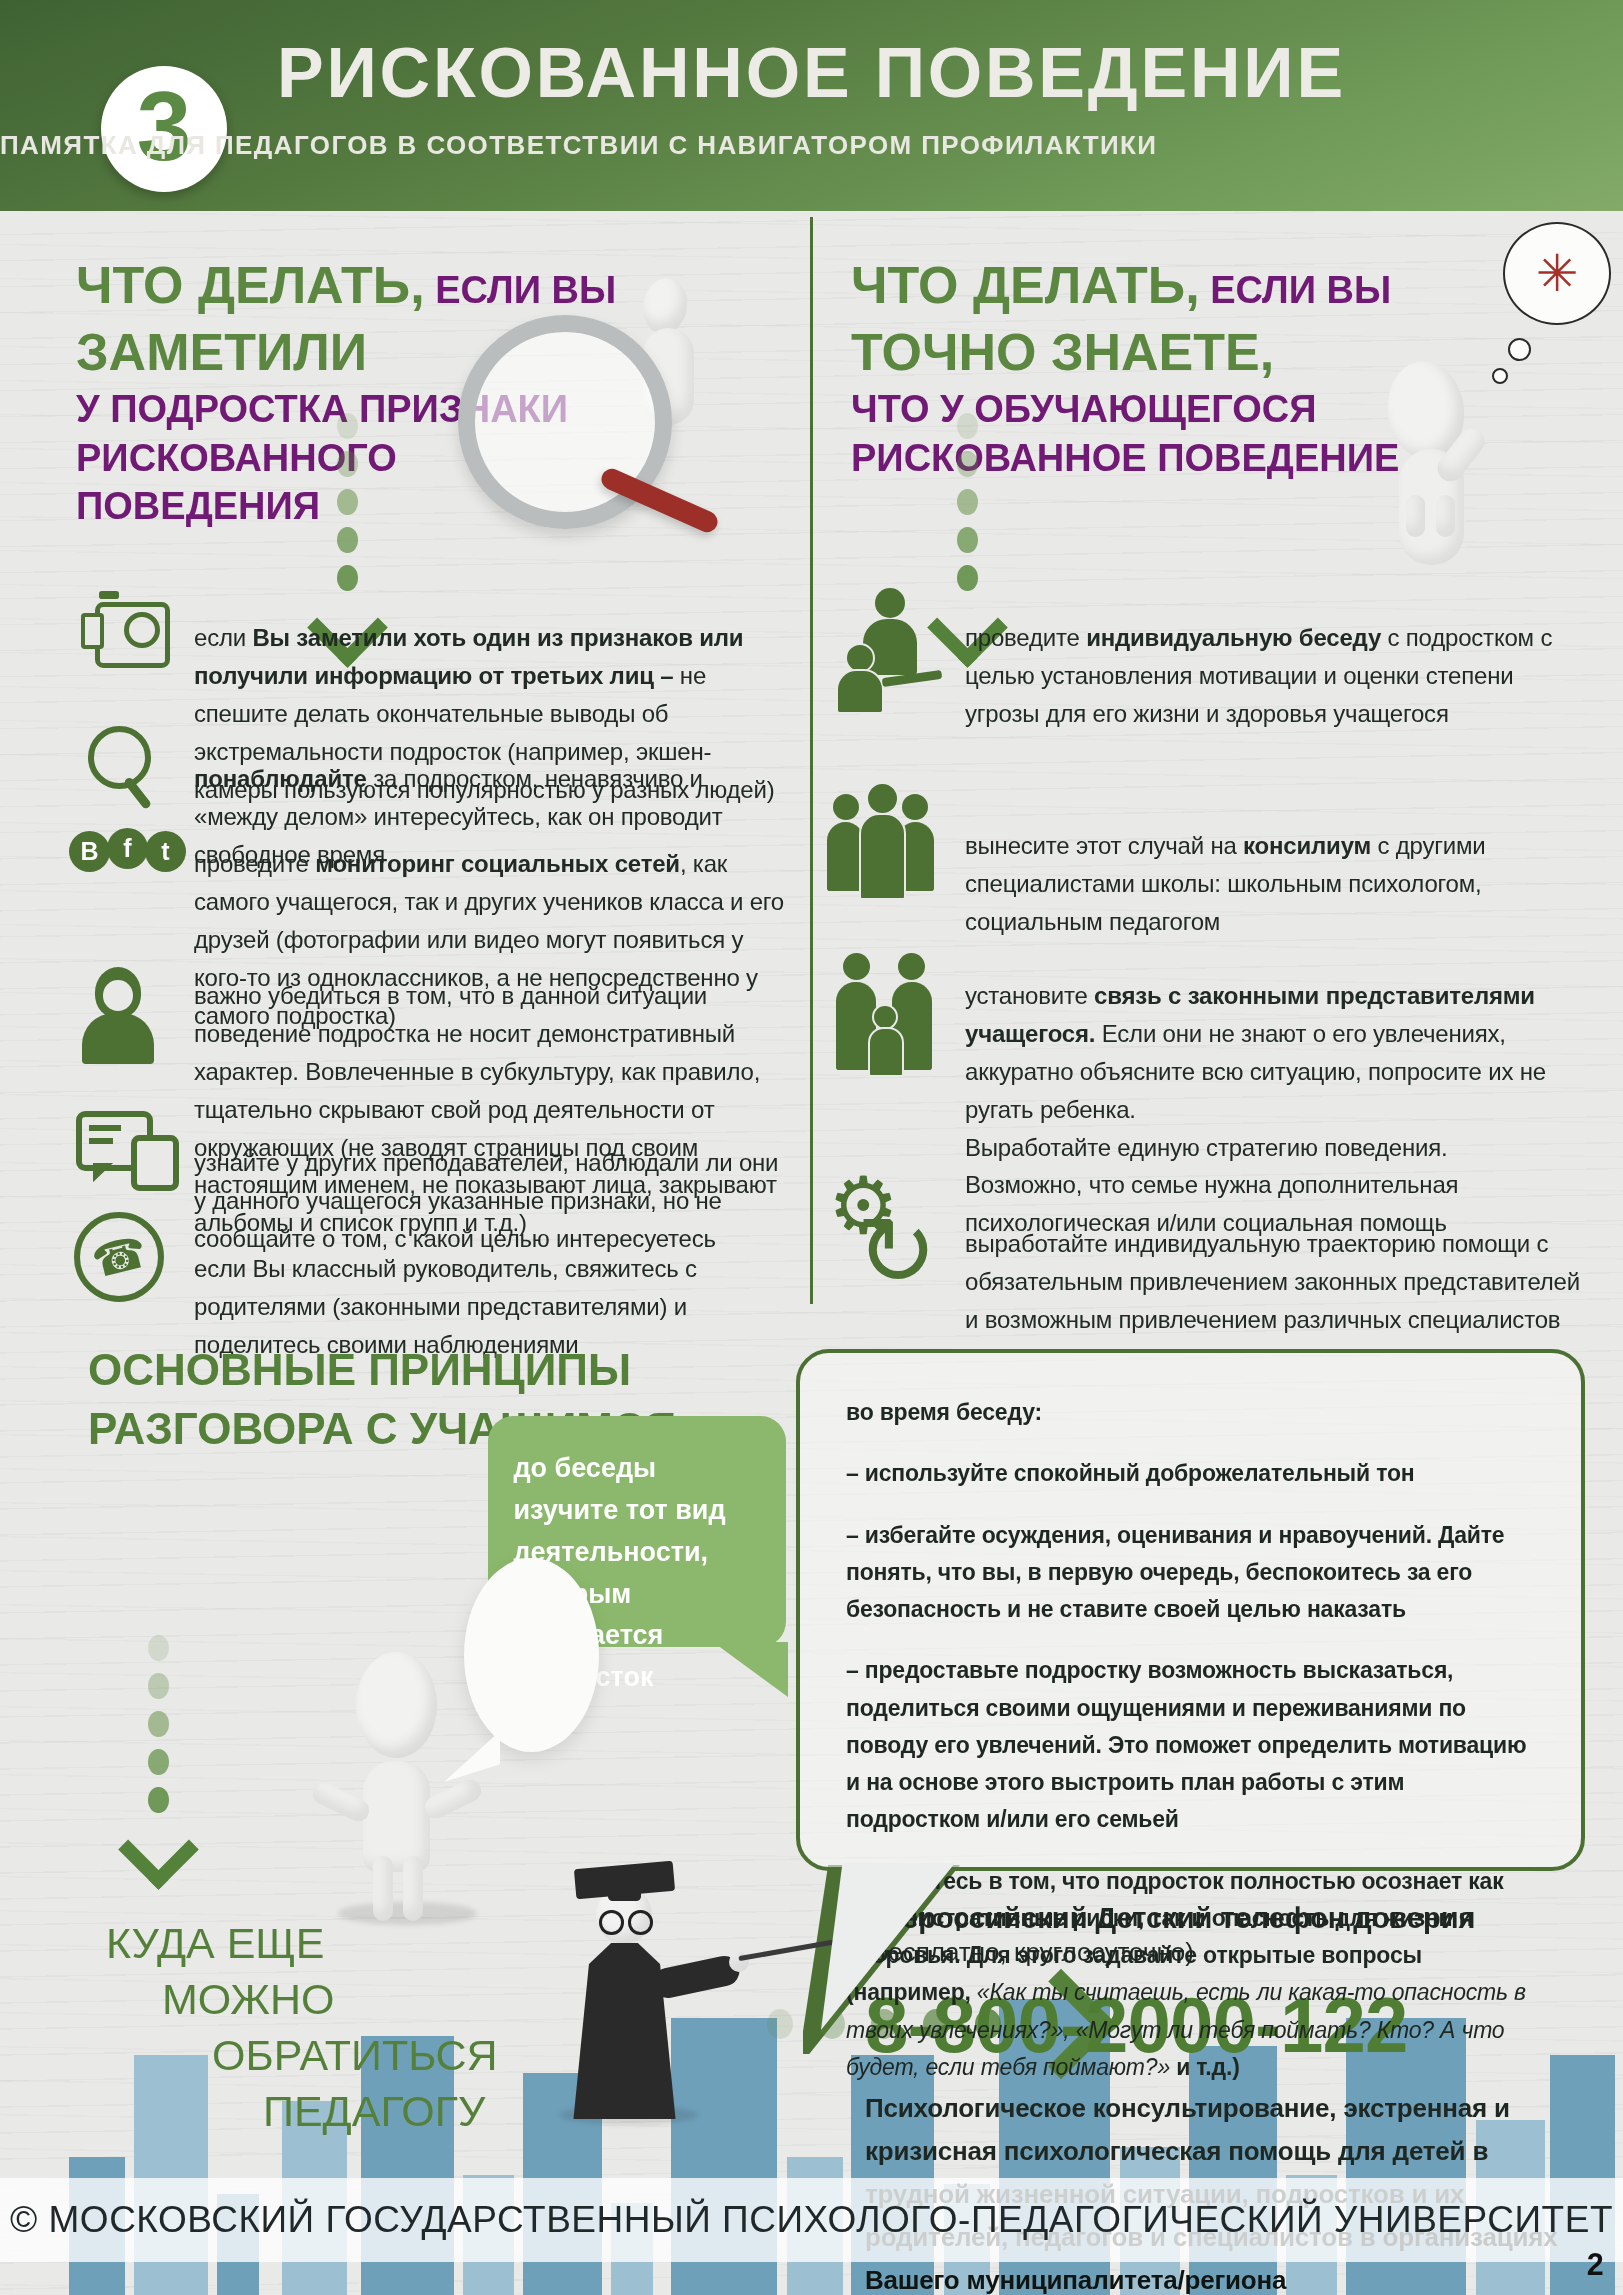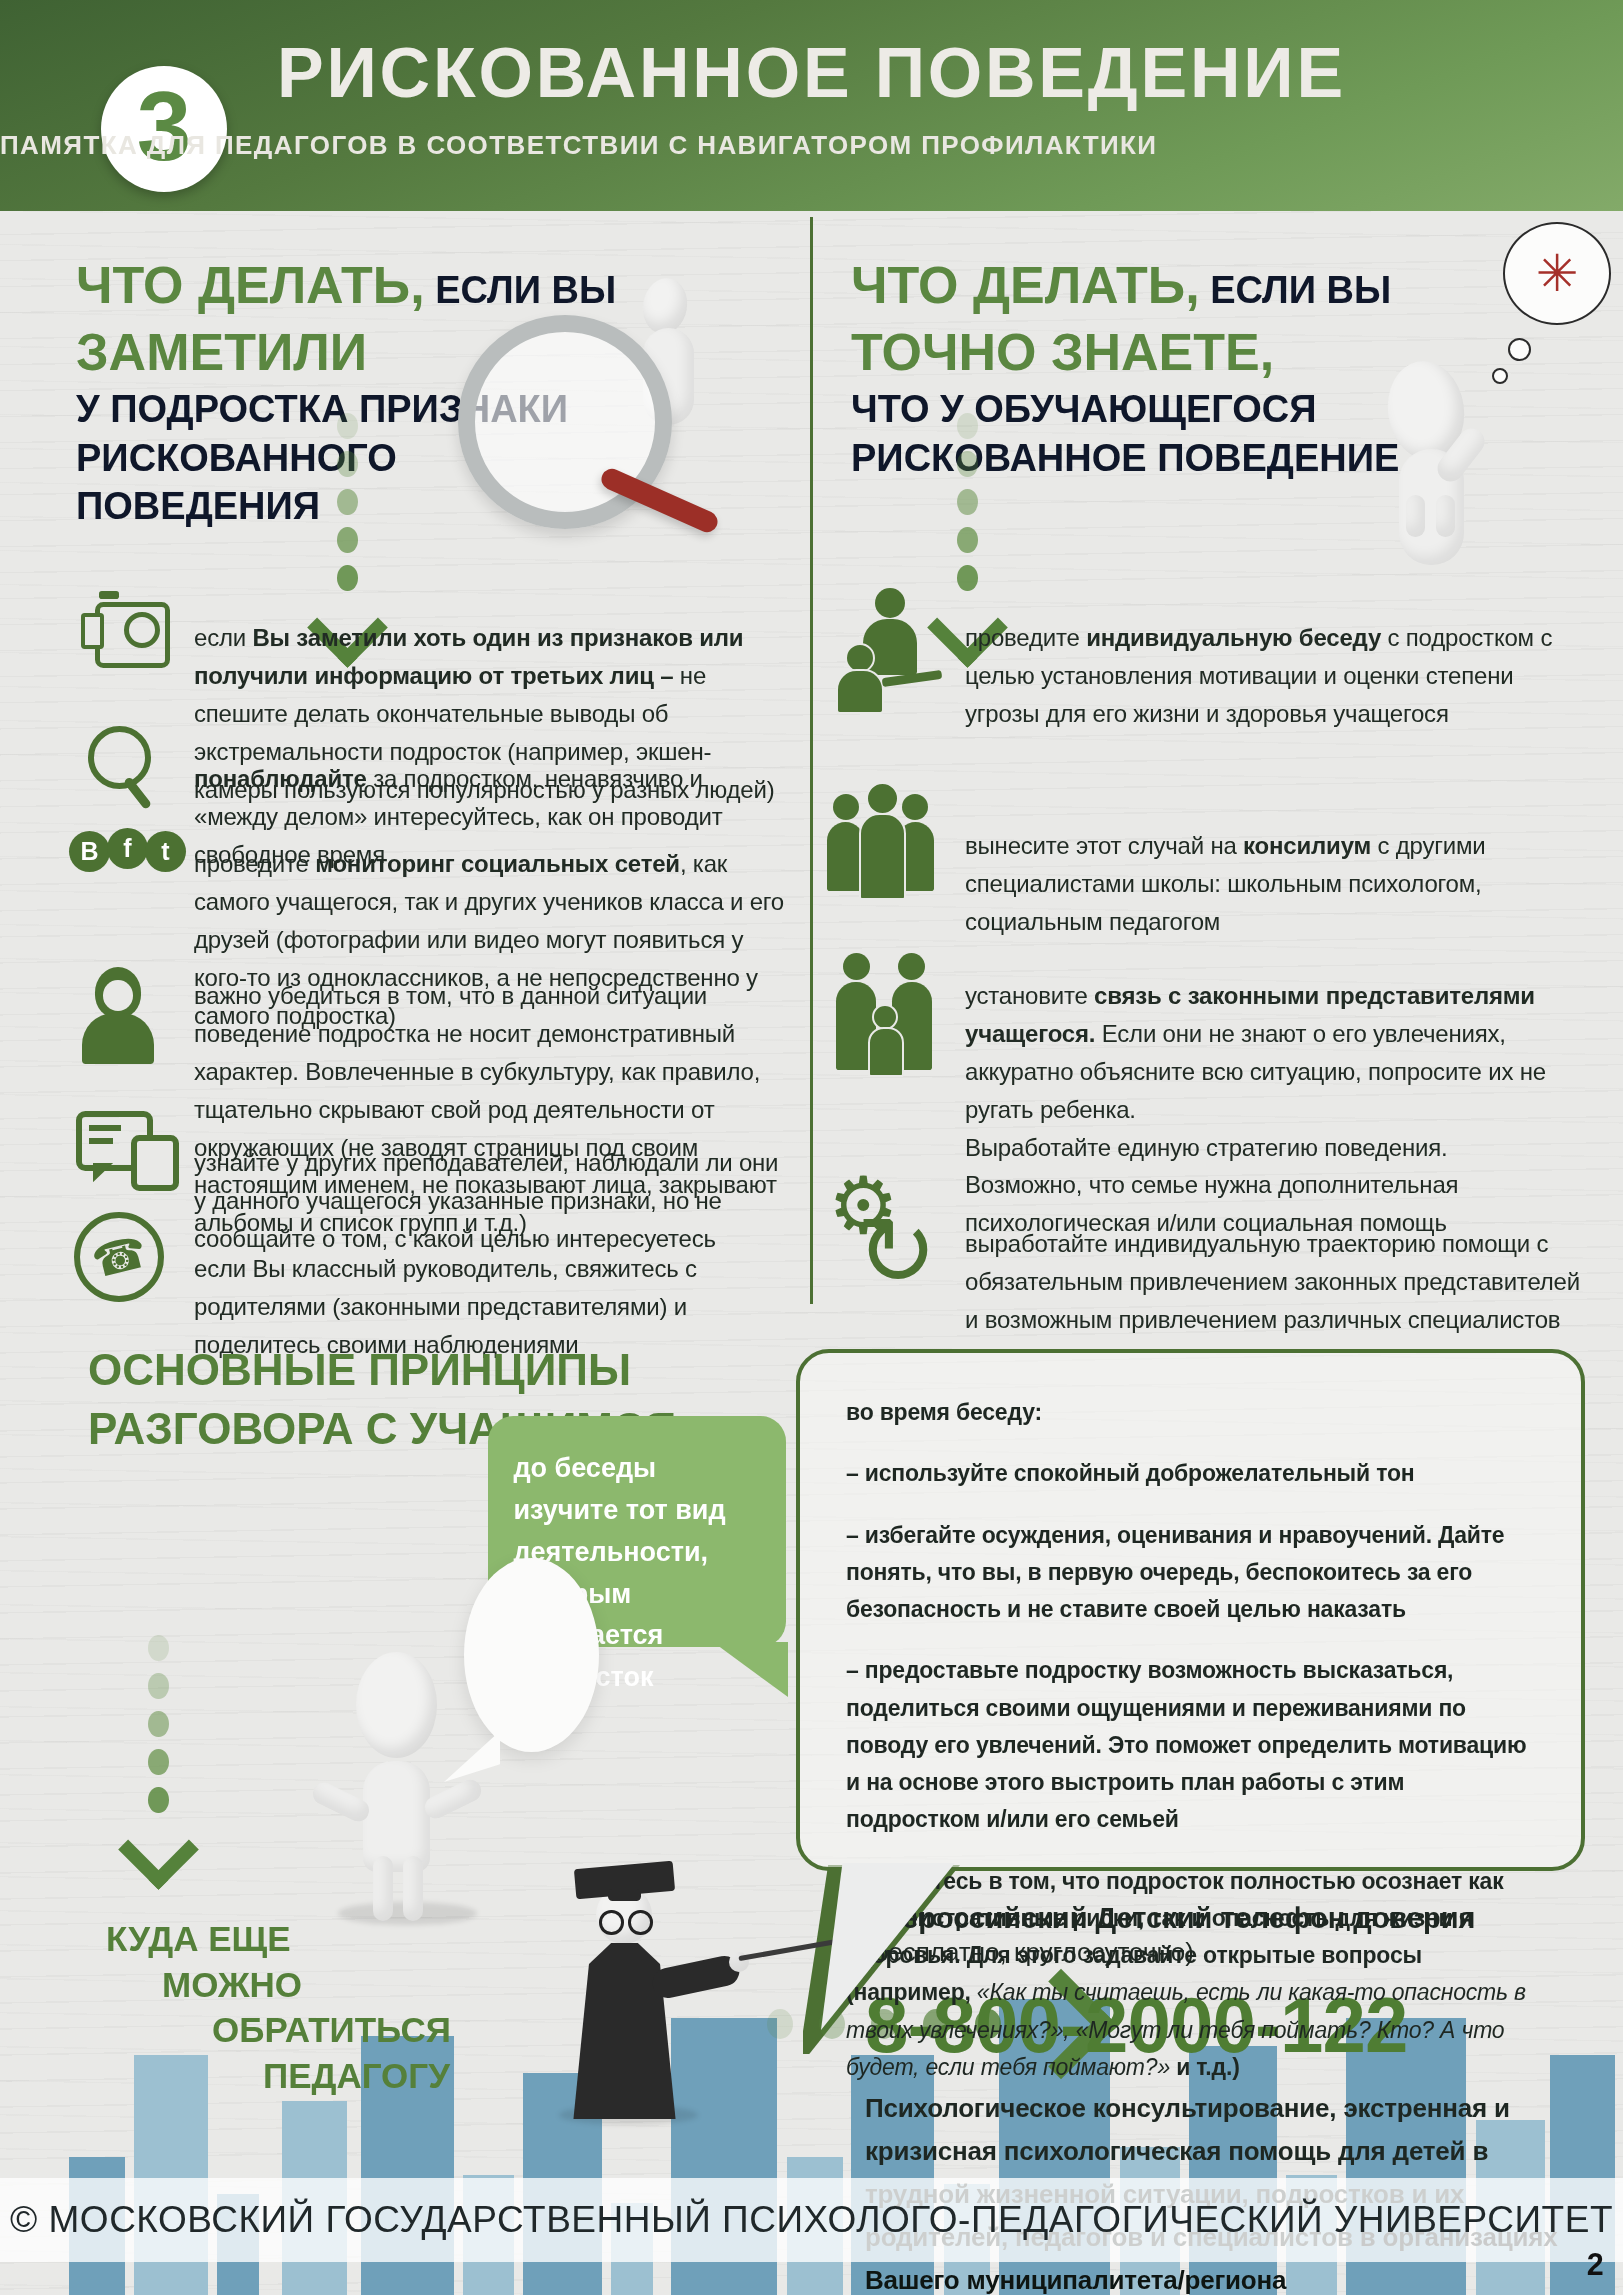--- a/index.html
+++ b/index.html
@@ -20,21 +20,21 @@
   .badge-num{font-size:98px;font-weight:bold;color:#5b8a44;line-height:1;transform:translateY(-2.8px);}
   .header-title{position:absolute;left:0;right:0;top:33px;text-align:center;color:#edebe6;
     font-size:70px;font-weight:bold;letter-spacing:2.8px;}
   .header-sub{position:absolute;left:0;right:0;top:130px;text-align:left;color:#e9e7e1;
     font-size:26px;font-weight:bold;letter-spacing:1.4px;}
 
   
   .col-divider{position:absolute;left:810px;top:217px;width:3.2px;height:1087px;background:#4c7033;z-index:2;}
   .col-head{line-height:1.28;font-weight:bold;z-index:2;}
   .g-big{color:#5b8741;font-size:52px;}
-  .k-mid{color:#0f172a;font-size:38px;}
+  .k-mid{color:#701a75;font-size:38px;}
   .col-head div{white-space:nowrap;}
 
   
   .dots-v{display:flex;flex-direction:column;align-items:center;z-index:2;}
   .dots-v .dot{width:20.4px;height:26px;border-radius:50%;background:#5b8a3e;margin:6px 0;}
   .chev-down{width:43px;height:43px;border-right:14px solid #55823b;border-bottom:14px solid #55823b;
     transform:rotate(45deg);margin-top:1.9px;}
   .dots-h{display:flex;flex-direction:row;align-items:center;z-index:2;}
   .dots-h .dot{width:26px;height:30px;border-radius:50%;background:#55823b;margin:0 13px;}
   .chev-right{width:60px;height:60px;border-top:18.5px solid #55823b;border-right:18.5px solid #55823b;
@@ -69,21 +69,21 @@
     padding:41px 46px;z-index:3;}
   .bb-text{font-size:23px;line-height:1.62;color:#1e2722;font-weight:bold;letter-spacing:-0.2px;}
   .bb-text p{margin:0 0 24px 0;}
   .bb-text .it{font-style:italic;font-weight:normal;}
   .bb-tail-outer{position:absolute;left:803px;top:1865px;width:157px;height:189px;background:#4c7033;
     clip-path:polygon(16% 0,100% 0,4% 100%,0 100%,0 88%);z-index:2;}
   .bb-tail-inner{position:absolute;left:821px;top:1863px;width:134px;height:167px;background:#eceded;
     clip-path:polygon(16% 0,100% 0,0 100%);z-index:3;}
 
   
-  .where-head{font-size:35px;font-weight:bold;color:#55803a;line-height:1.3;z-index:2;}
+  .where-head{font-size:43px;font-weight:normal;color:#55803a;line-height:1.3;z-index:2;}
   .hotline-title{font-size:29px;color:#1e2722;z-index:2;}
   .hotline-title b{font-weight:bold;}
   .hotline-note{font-weight:normal;font-size:26px;}
   .phone-number{font-size:78px;font-weight:bold;color:#4f7d33;letter-spacing:-0.9px;z-index:2;}
   .phone-desc{font-size:26px;line-height:1.66;color:#1e2722;font-weight:bold;letter-spacing:-0.2px;z-index:2;}
   .phone-desc .heavy{font-weight:bold;color:#0e1512;}
 
   
   #skyline{position:absolute;left:0;top:0;width:1623px;height:2295px;z-index:1;}
   .bld{position:absolute;}

